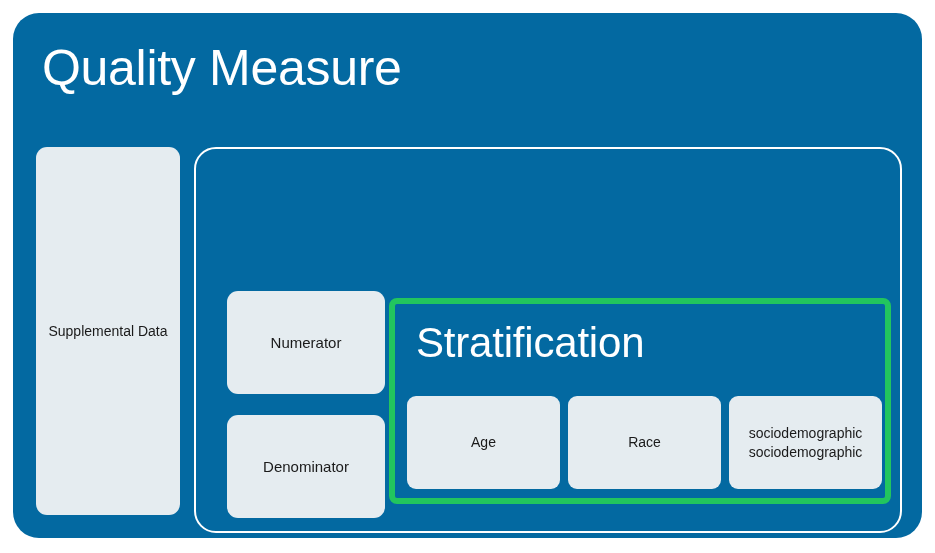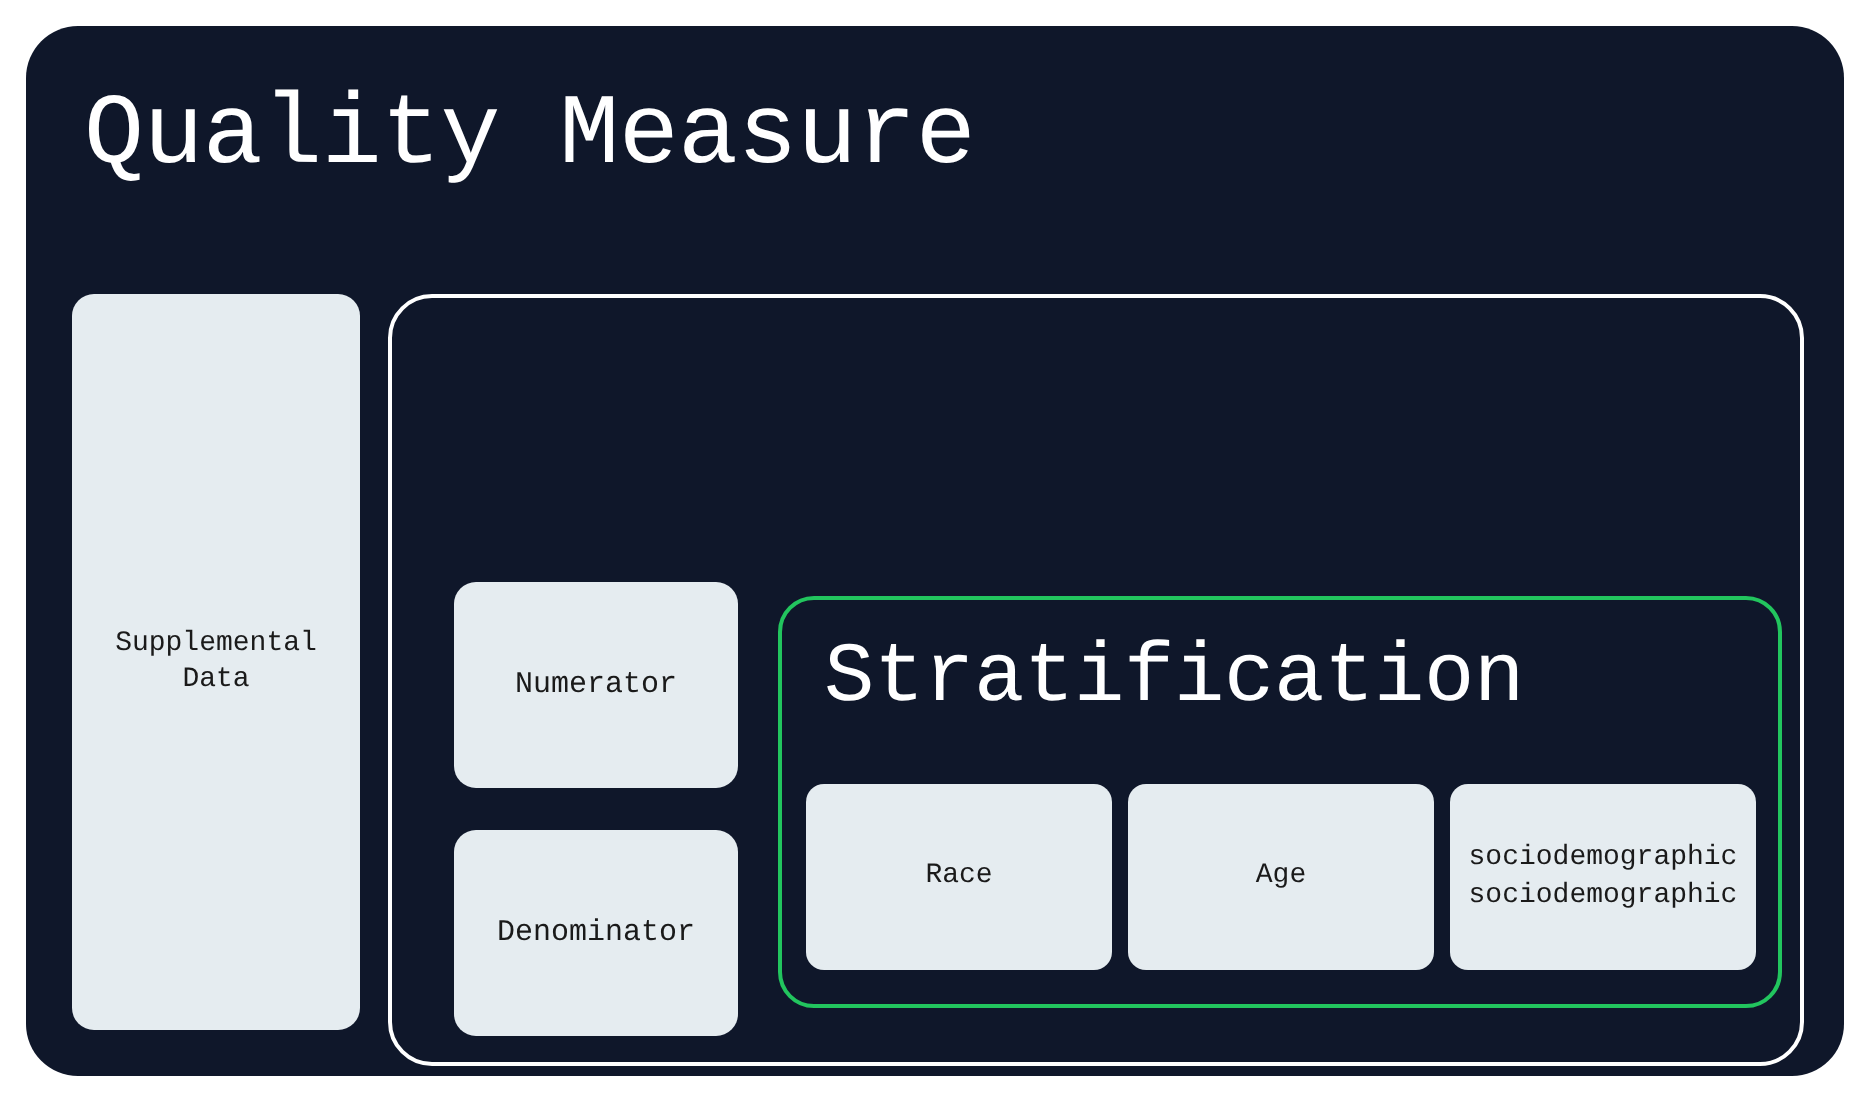--- a/index.html
+++ b/index.html
@@ -22,23 +22,22 @@
   }
 
   
   .quality-measure {
     position: absolute;
     left: 13px;
     top: 13px;
     width: 909px;
     height: 525px;
     box-sizing: border-box;
-    background: #0f172a;
+    background: #0369a1;
     border-radius: 26px;
-    font-family: Liberation Mono, monospace;
   }
 
   .qm-title {
     position: absolute;
     left: 29px;
     top: 28px;
     font-size: 50px;
     font-weight: 300;
     color: #ffffff;
     letter-spacing: -0.3px;
@@ -94,21 +93,21 @@
   }
 
   
   .nd-column {
     position: absolute;
     left: 31px;
     top: 142px;
     width: 142px;
   }
   .nd-box {
-    width: 142px;
+    width: 158px;
     height: 103px;
     box-sizing: border-box;
     background: #e5ecf0;
     border-radius: 11px;
     display: flex;
     align-items: center;
     justify-content: center;
     text-align: center;
   }
   .nd-box + .nd-box {
@@ -122,22 +121,22 @@
 
   
   .stratification {
     position: absolute;
     left: 193px;
     top: 149px;
     width: 502px;
     height: 206px;
     box-sizing: border-box;
     background: transparent;
-    border: 2px solid #22c55e;
-    border-radius: 18px;
+    border: 6px solid #22c55e;
+    border-radius: 8px;
   }
 
   .strat-title {
     position: absolute;
     left: 21px;
     top: 16px;
     font-size: 42px;
     font-weight: 300;
     color: #ffffff;
     letter-spacing: -0.2px;
@@ -194,24 +193,24 @@
           <span class="box-label">Denominator</span>
         </div>
       </div>
 
       <div class="stratification">
 
         <div class="strat-title">Stratification</div>
 
         <div class="strat-items">
           <div class="strat-box">
-            <span class="box-label">Race</span>
+            <span class="box-label">Age</span>
           </div>
           <div class="strat-box">
-            <span class="box-label">Age</span>
+            <span class="box-label">Race</span>
           </div>
           <div class="strat-box">
             <span class="box-label">sociodemographic sociodemographic</span>
           </div>
         </div>
 
       </div>
 
     </div>
 

